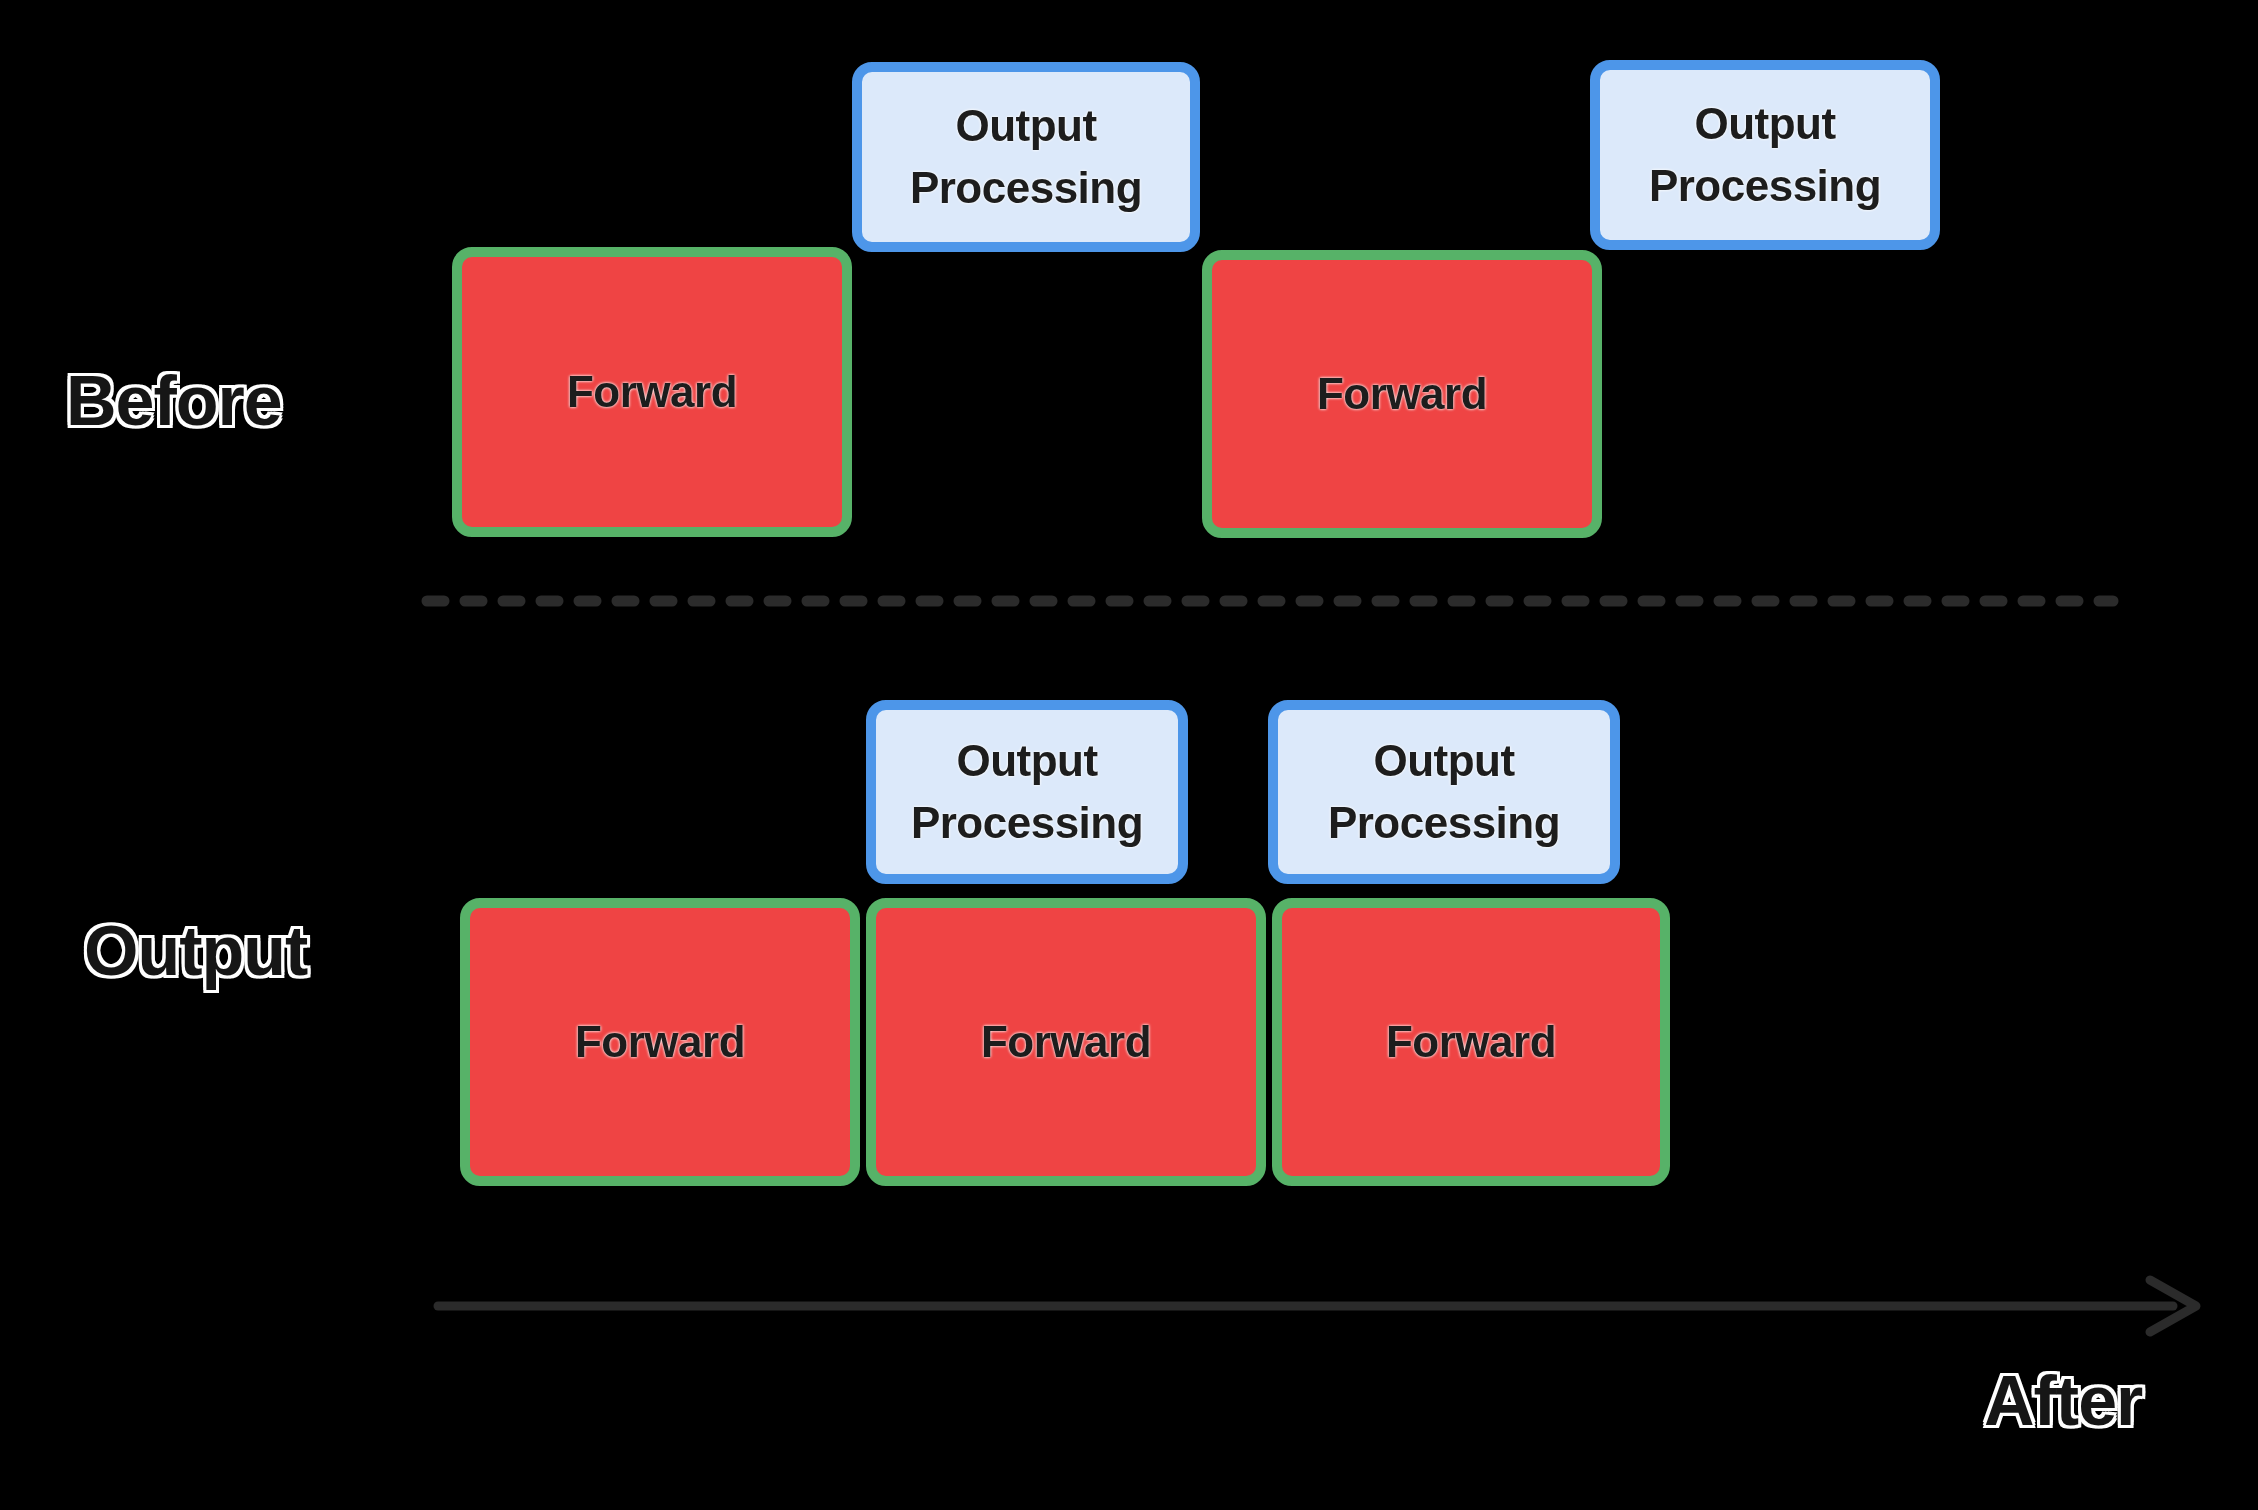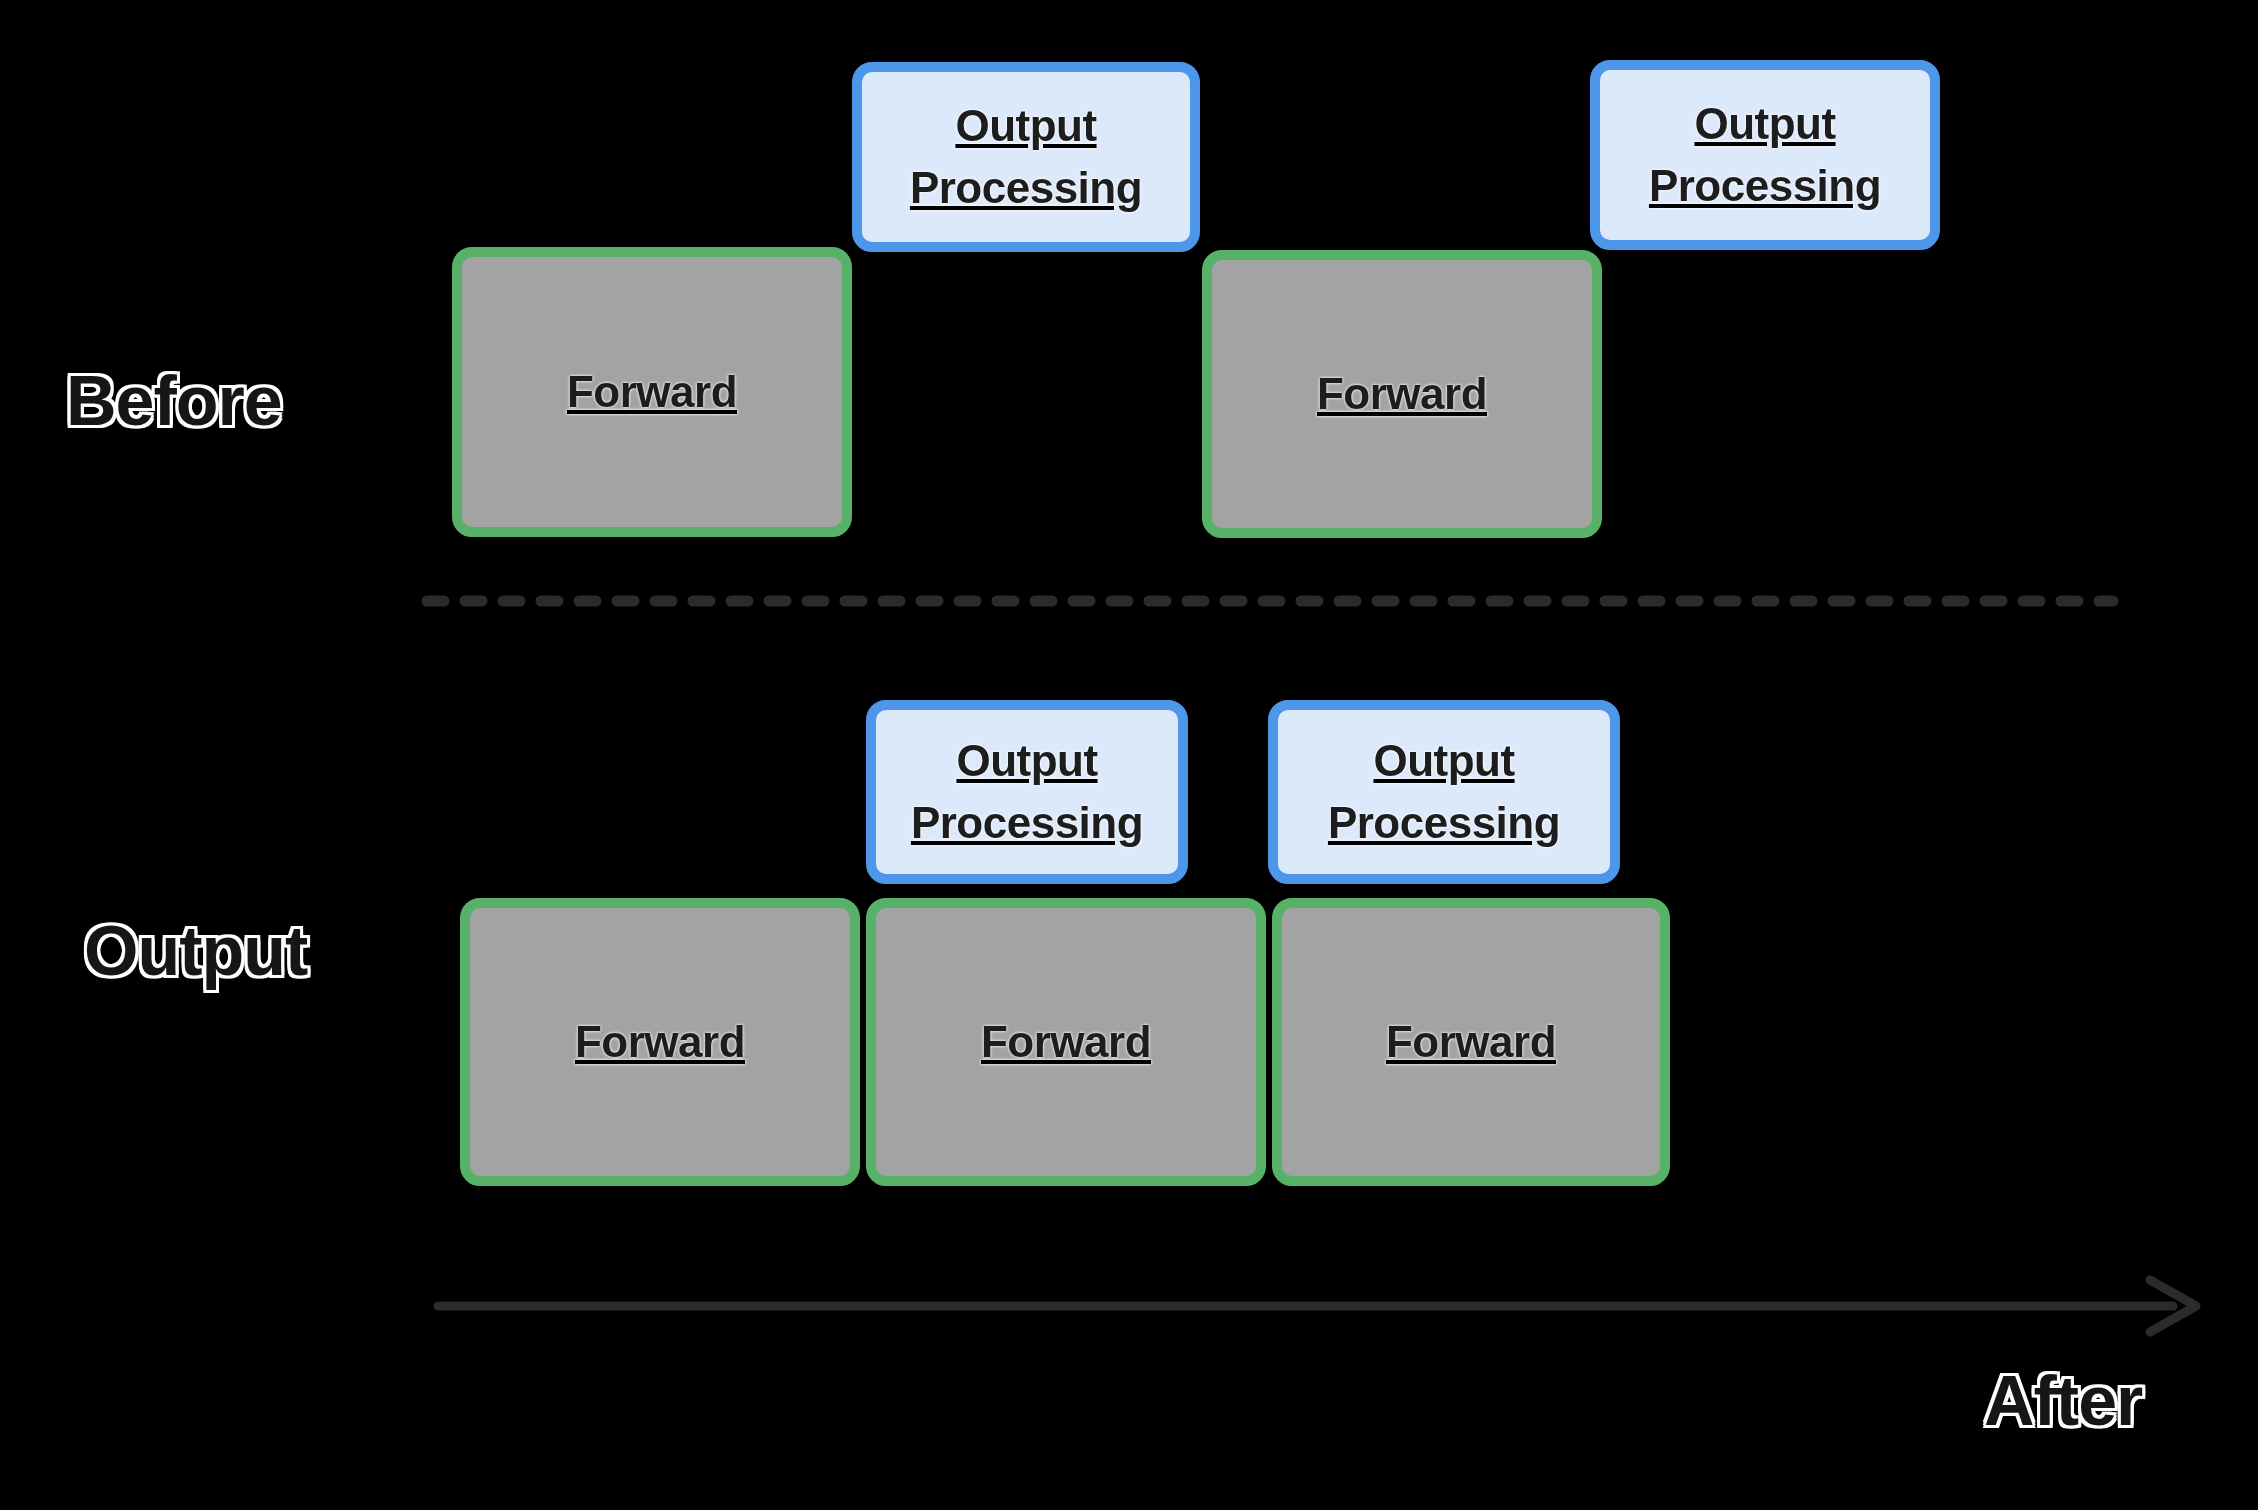--- a/index.html
+++ b/index.html
@@ -36,24 +36,23 @@
 
   
   .box {
     position: absolute;
     box-sizing: border-box;
     border-radius: 20px;
     display: flex;
     align-items: center;
     justify-content: center;
     text-align: center;
-    text-decoration: underline;
   }
   .box.green {
-    background: #a3a3a3;
+    background: #ef4444;
     border: 10px solid #57b268;
     z-index: 1;
   }
   .box.blue {
     background: #dce9fa;
     border: 10px solid #4d96e9;
     z-index: 2;
   }
   .box-text {
     font-size: 44px;

